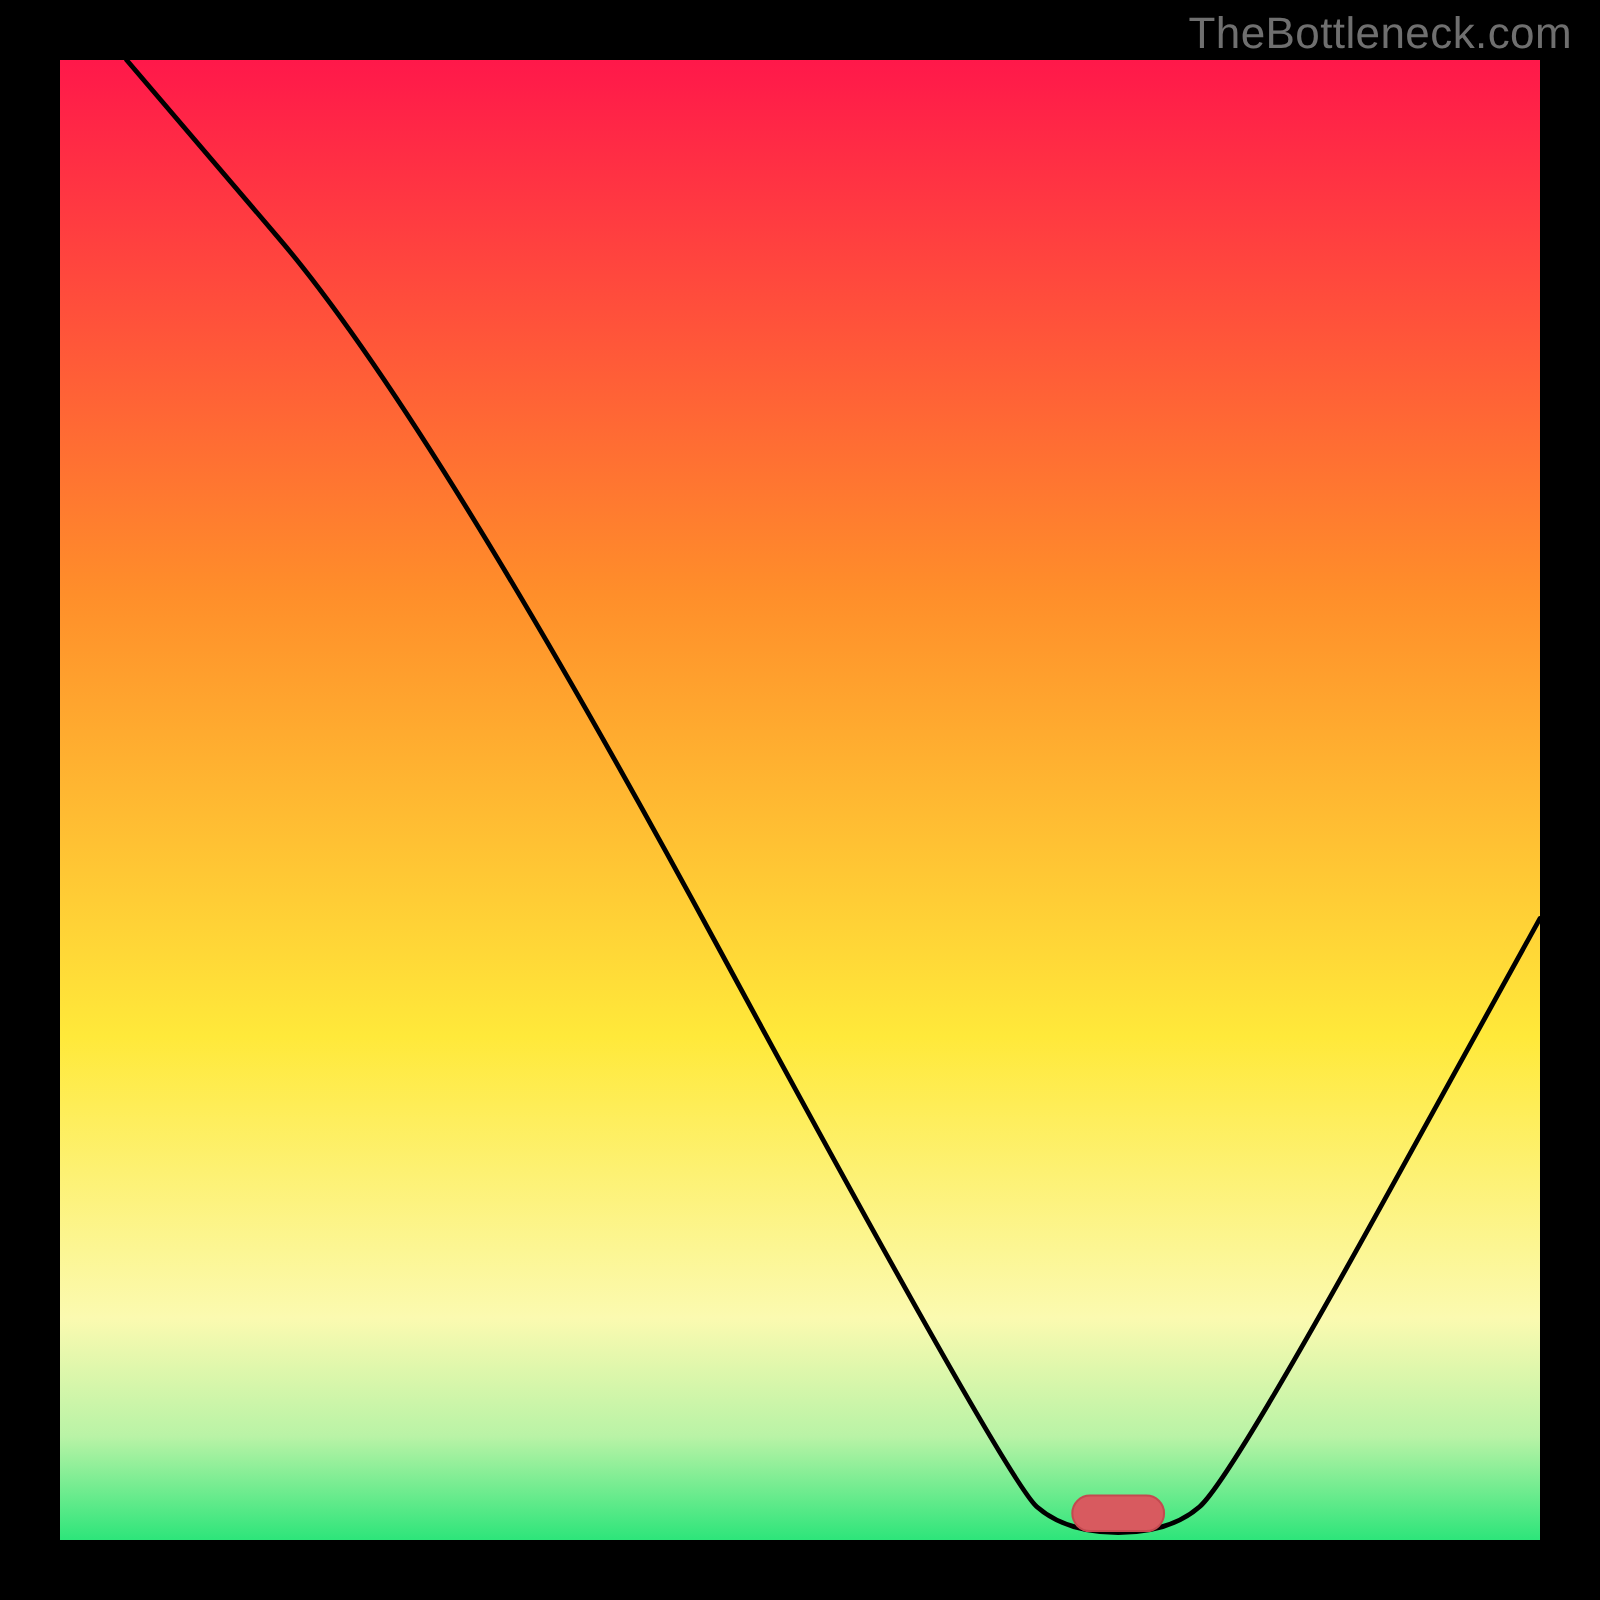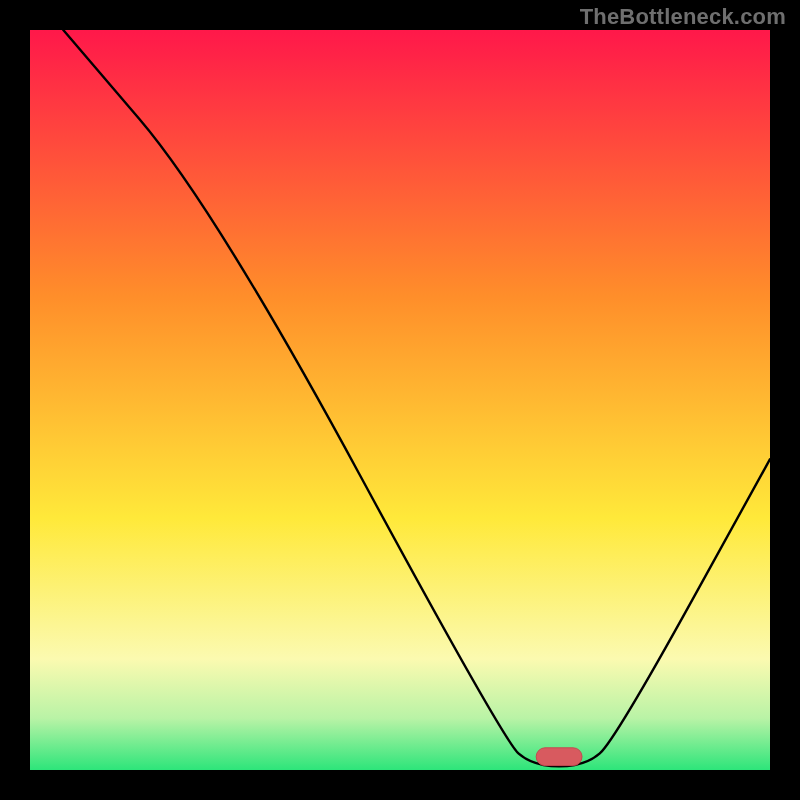--- a/index.html
+++ b/index.html
@@ -17,21 +17,21 @@
     width: 800px;
     height: 800px;
     background: #000;
   }
   .watermark {
     position: absolute;
     top: 4px;
     right: 14px;
     font-family: Arial, Helvetica, sans-serif;
     font-size: 22px;
-    font-weight: 700;
+    font-weight: 400;
     color: #6f6f6f;
     letter-spacing: 0.2px;
   }
   svg {
     position: absolute;
     left: 0;
     top: 0;
   }
 </style>
 </head>

